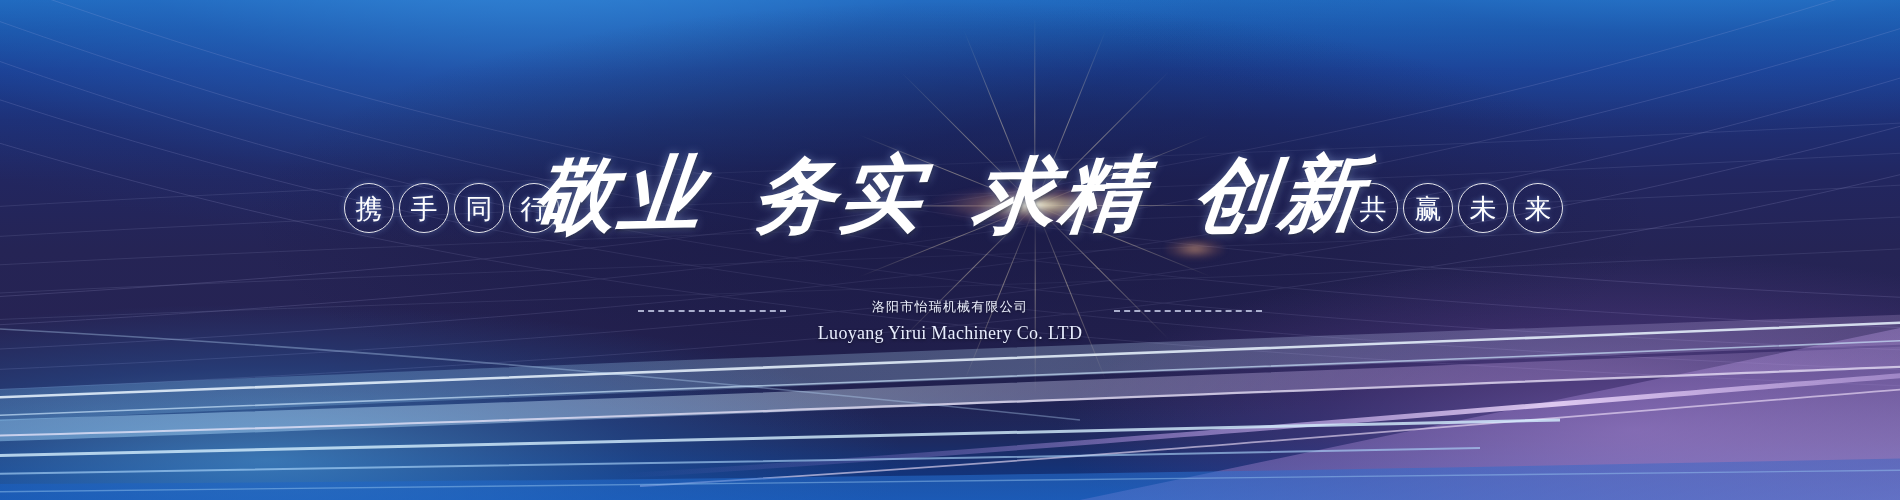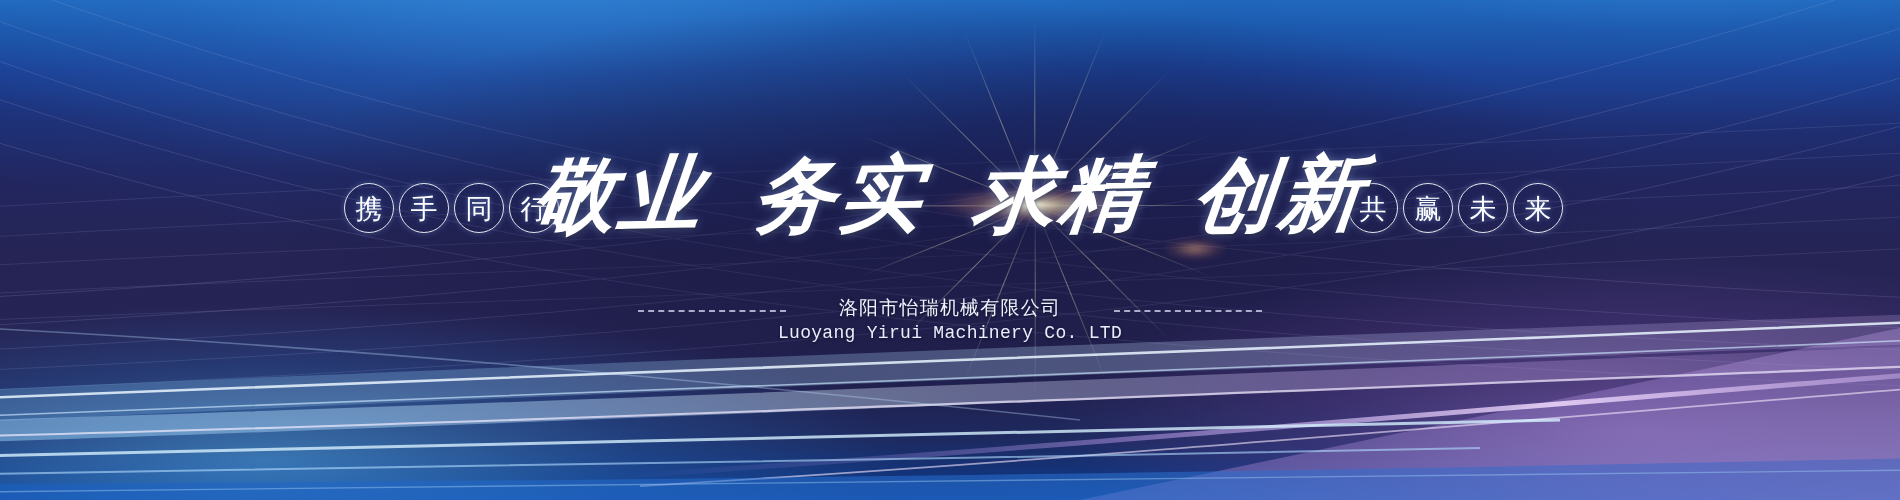--- a/index.html
+++ b/index.html
@@ -185,29 +185,29 @@
   
   .company {
     position:absolute;
     left:0; right:0;
     top:296px;
     text-align:center;
   }
   .company-cn {
     color:#eef2ff;
     font-family:"DejaVu Sans", sans-serif;
-    font-size:19px;
+    font-size:13px;
     letter-spacing:1.2px;
     line-height:22px;
     text-shadow:0 1px 3px rgba(0,0,0,0.5);
   }
   .company-en {
     margin-top:4px;
     color:#e9eeff;
-    font-family:Liberation Mono, monospace;
+    font-family:Liberation Serif, serif;
     font-size:18px;
     letter-spacing:0.3px;
     line-height:22px;
     text-shadow:0 1px 3px rgba(0,0,0,0.5);
   }
 
   .dash {
     position:absolute;
     top:310px;
     width:148px;

